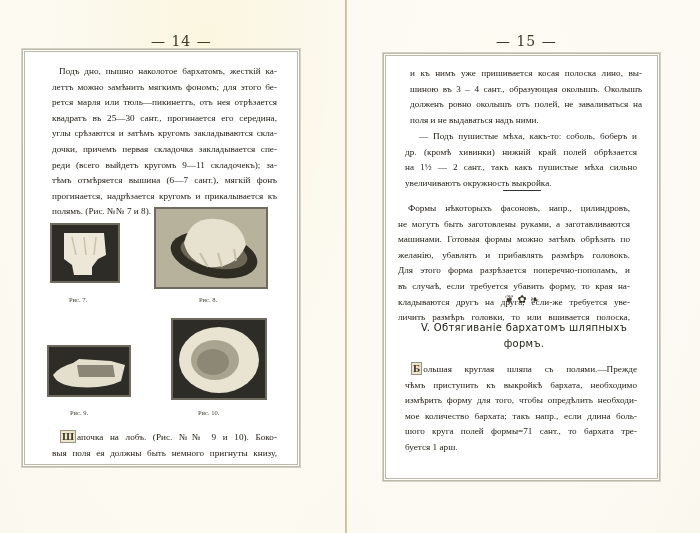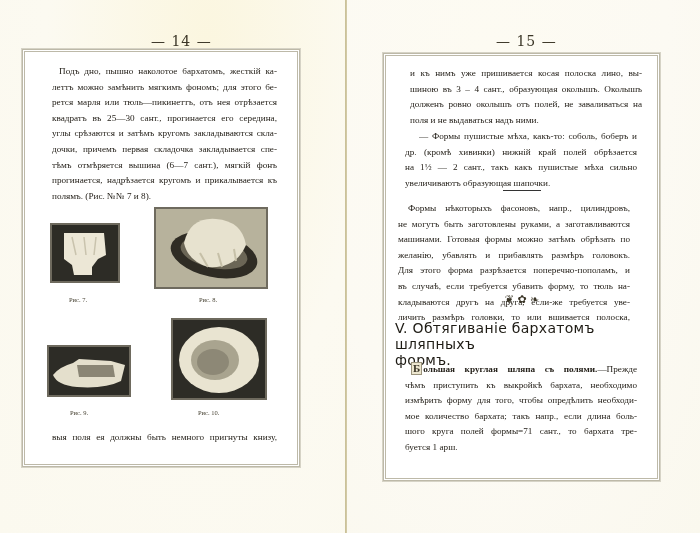--- a/index.html
+++ b/index.html
@@ -34,44 +34,45 @@
   }
   .line { display:block; text-align:justify; text-align-last:justify; white-space:nowrap; }
   .line.last { text-align-last:left; }
   .fig { position:absolute; background:#2d2c26; border:2px solid #6e6a5e; }
   .caption { position:absolute; font-size:6.5px; color:#4a4536; font-family:"Liberation Serif", serif; }
   .dropcap {
     display:inline-block; font-weight:bold; font-size:11px; line-height:11px;
     padding:0 1px; border:1px solid #9a937c; background:#ece6cf; color:#3c3628;
     margin-right:1px;
   }
-  .bold { font-weight:bold; }
+  .bold { font-weight:normal; }
   .rule { position:absolute; height:1px; background:#333; }
   .heading {
-    position:absolute; font-family:"DejaVu Sans", sans-serif; font-size:14px;
-    text-align:left; color:#1e1b14; letter-spacing:0.3px; line-height:16px;
+    position:absolute; font-family:"DejaVu Sans", sans-serif; font-size:10px;
+    text-align:center; color:#1e1b14; letter-spacing:0.3px; line-height:16px;
   }
   .ornament { position:absolute; font-size:11px; color:#3a3526; text-align:center; letter-spacing:0px; }
 </style>
 </head>
 <body>
 
 <div class="spread">
 
   <div class="page page-left">
     <div class="folio" style="left:151px;">— 14 —</div>
     <div class="frame frame-left"></div>
 
     <div class="text" style="left:52px; top:64px; width:225px;">
       <span class="line" style="text-indent:7px">Подъ дно, пышно наколотое бархатомъ, жесткій ка-</span>
       <span class="line">леттъ можно замѣнить мягкимъ фономъ; для этого бе-</span>
       <span class="line">рется марля или тюль—пикинеттъ, отъ нея отрѣзается</span>
       <span class="line">квадратъ въ 25—30 сант., прогинается его середина,</span>
       <span class="line">углы срѣзаются и затѣмъ кругомъ закладываются скла-</span>
       <span class="line">дочки, причемъ первая складочка закладывается спе-</span>
+      <span class="line">реди (всего выйдетъ кругомъ 9—11 складочекъ); за-</span>
       <span class="line">тѣмъ отмѣряется вышина (6—7 сант.), мягкій фонъ</span>
       <span class="line">прогинается, надрѣзается кругомъ и прикалывается къ</span>
       <span class="line last">полямъ. (Рис. №№ 7 и 8).</span>
     </div>
 
     <div class="fig" style="left:50px; top:223px; width:66px; height:56px;">
       <svg width="66" height="56">
         <path d="M12 8 L52 8 L54 30 L46 34 L40 42 L40 50 L22 50 L20 40 L12 34 Z" fill="#ece7d6"></path>
         <path d="M20 12 L24 30 M32 12 L34 30 M44 12 L42 30" stroke="#c9c3ad" stroke-width="1.5"></path>
       </svg>
@@ -100,54 +101,55 @@
     <div class="fig" style="left:171px; top:318px; width:92px; height:78px;">
       <svg width="92" height="78">
         <ellipse cx="46" cy="40" rx="40" ry="33" fill="#e9e4d1"></ellipse>
         <ellipse cx="42" cy="40" rx="24" ry="20" fill="#a9a48f"></ellipse>
         <ellipse cx="40" cy="42" rx="16" ry="13" fill="#8d8876"></ellipse>
       </svg>
     </div>
     <div class="caption" style="left:198px; top:409px;">Рис. 10.</div>
 
     <div class="text" style="left:52px; top:430px; width:225px;">
+      <span class="line" style="padding-left:8px;"><span class="dropcap">Ш</span><span class="bold">апочка на лобъ.</span><span> (Рис. №№ 9 и 10). Боко-</span></span>
       <span class="line">выя поля ея должны быть немного пригнуты книзу,</span>
     </div>
   </div>
 
   <div class="fold"></div>
 
   <div class="page page-right">
     <div class="folio" style="left:149px;text-align:center;">— 15 —</div>
   </div>
   <div class="frame frame-right"></div>
 
   <div class="text" style="left:410px; top:66px; width:232px;">
     <span class="line">и къ нимъ уже пришивается косая полоска лино, вы-</span>
     <span class="line">шиною въ 3 – 4 сант., образующая околышъ. Околышъ</span>
     <span class="line">долженъ ровно околышъ отъ полей, не заваливаться на</span>
     <span class="line last">поля и не выдаваться надъ ними.</span>
   </div>
 
   <div class="text" style="left:405px; top:129px; width:232px;">
-    <span class="line" style="padding-left:14px;">— Формы пушистые мѣха, какъ-то: соболь, боберъ и</span>
+    <span class="line" style="padding-left:14px;">— Подъ пушистые мѣха, какъ-то: соболь, боберъ и</span>
     <span class="line">др. (кромѣ хивинки) нижній край полей обрѣзается</span>
     <span class="line">на 1½ — 2 сант., такъ какъ пушистые мѣха сильно</span>
-    <span class="line last">увеличиваютъ образующая шапочки.</span>
+    <span class="line last">увеличиваютъ окружность выкройка.</span>
   </div>
 
   <div class="rule" style="left:503px; top:190px; width:38px;"></div>
 
   <div class="text" style="left:398px; top:201px; width:232px;">
     <span class="line" style="padding-left:10px;">Формы нѣкоторыхъ фасоновъ, напр., цилиндровъ,</span>
     <span class="line">не могутъ быть заготовлены руками, а заготавливаются</span>
     <span class="line">машинами. Готовыя формы можно затѣмъ обрѣзать по</span>
     <span class="line">желанію, убавлять и прибавлять размѣръ головокъ.</span>
     <span class="line">Для этого форма разрѣзается поперечно-пополамъ, и</span>
-    <span class="line">въ случаѣ, если требуется убавить форму, то тюль на-</span>
+    <span class="line">въ случаѣ, если требуется убавить форму, то края на-</span>
     <span class="line">кладываются другъ на друга, если-же требуется уве-</span>
     <span class="line">личить размѣръ головки, то или вшивается полоска,</span>
   </div>
 
   <div class="ornament" style="left:480px; top:293px; width:84px;">❦ ✿ ❧</div>
 
   <div class="heading" style="left:395px; top:320px; width:258px;">
     <div>V. Обтягиваніе бархатомъ шляпныхъ</div>
     <div>формъ.</div>
   </div>

